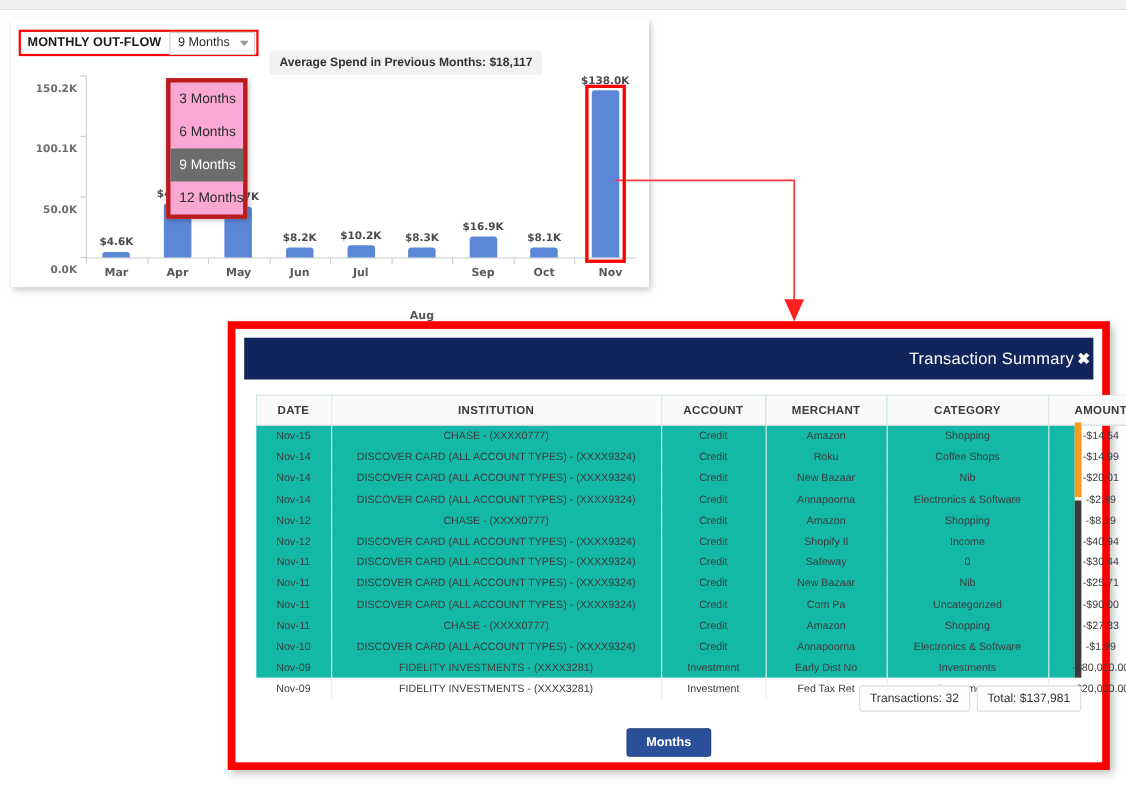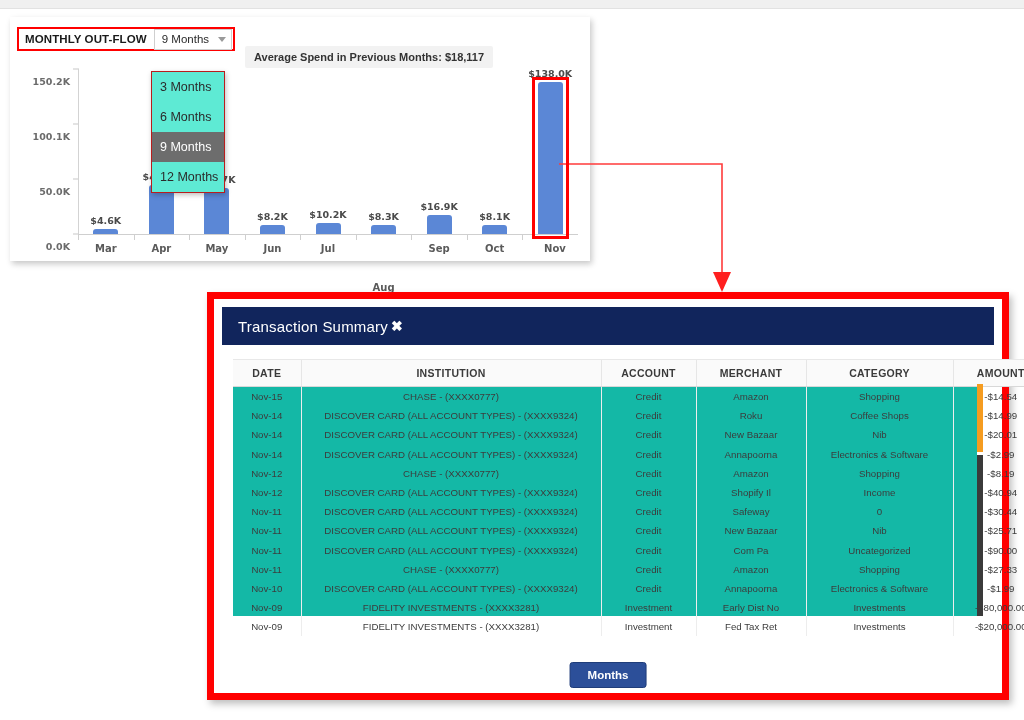--- a/index.html
+++ b/index.html
@@ -57,22 +57,22 @@
     background: #f2f2f2; border-radius: 2px;
     padding: 5px 9px 5px 9px;
     font-size: 11px; font-weight: bold; color: #333;
     white-space: nowrap;
   }
 
   
   #range-dropdown {
     position: absolute; left: 141px; top: 54px;
     width: 74px;
-    background: #5eead4;
-    border: 1px solid #b91c1c;
+    background: #f9a8d4;
+    border: 4px solid #b91c1c;
     box-shadow: 1px 2px 5px rgba(0,0,0,0.25);
     z-index: 40;
   }
   .dd-item {
     height: 30px; line-height: 30px;
     padding-left: 8px;
     font-size: 12.5px; color: #2b2b2b;
     white-space: nowrap;
   }
   .dd-item.selected { background: #6d6d6d; color: #ffffff; }
@@ -137,21 +137,21 @@
     width: 802px; height: 408px;
     border: 7px solid #ff0000;
     background: #ffffff;
     box-shadow: 3px 4px 7px rgba(0,0,0,0.25);
     z-index: 10;
   }
   #modal-inner { position: absolute; left: 8px; top: 8px; right: 8px; bottom: 8px; }
   #modal-titlebar {
     position: absolute; left: 0; top: 0; right: 0; height: 38px;
     background: #11255c;
-    display: flex; align-items: center; justify-content: flex-start;
+    display: flex; align-items: center; justify-content: flex-end;
     padding: 0 0 0 16px;
   }
   #modal-title { font-size: 15px; color: #ffffff; font-weight: normal; letter-spacing: .2px; }
   #modal-close-icon {
     font-size: 14px; font-weight: bold; color: #ffffff; cursor: pointer;
     line-height: 1; padding: 2px 3px;
   }
 
   #table-region {
     position: absolute; left: 11px; top: 52px; right: 11px; height: 257px;
@@ -424,16 +424,20 @@
               <td class="c-cat">Investments</td>
               <td class="c-amt amount">-$20,000.00</td>
             </tr>
           </tbody>
       </table>
       <div id="tbl-scroll-track"></div>
       <div id="tbl-scroll-thumb-orange"></div>
       <div id="tbl-scroll-thumb-dark"></div>
     </div>
 
+    <div id="summary-row">
+      <span class="summary-pill">Transactions: 32</span>
+      <span class="summary-pill">Total: $137,981</span>
+    </div>
 
     <button id="close-btn">Months</button>
   </div>
 </div>
 
 </body></html>

